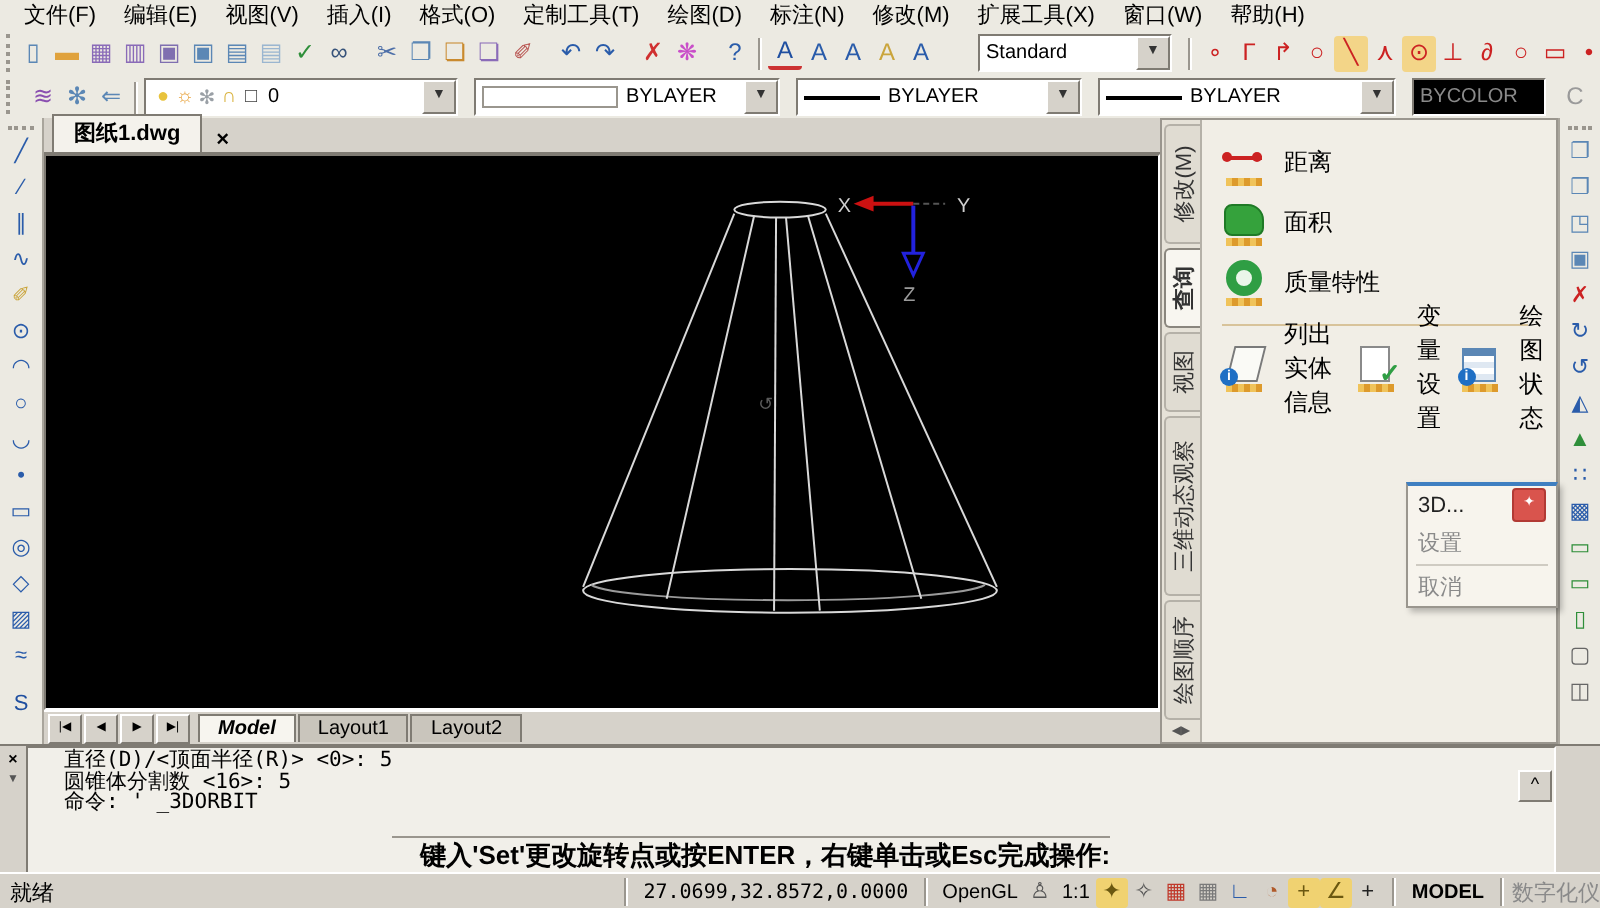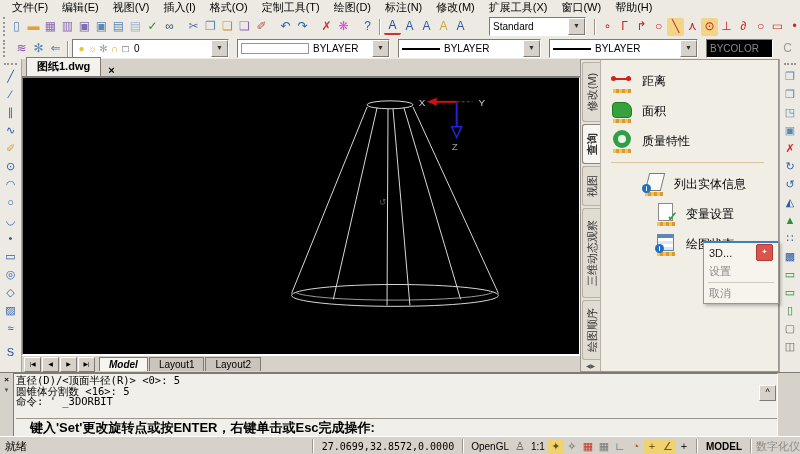--- a/index.html
+++ b/index.html
@@ -83,21 +83,21 @@
          border-top:2px solid #3f7fc1;box-shadow:2px 2px 3px rgba(0,0,0,.25);z-index:5;font-size:11px}
   .pop-row{display:flex;align-items:center;height:19px;padding:0 5px;color:#222}
   .pop-row.dim{color:#8a8a8a}
   .pop-hr{height:1px;background:#cfcbc2;margin:1px 4px}
   #pop-badge{margin-left:auto;width:15px;height:15px;background:#d9544d;border:1px solid #b23a34;border-radius:2px;
              color:#fff;font-size:7px;line-height:14px;text-align:center}
   
   #cmd{position:absolute;top:372px;left:0;right:0;height:64px;background:#d6d2ca;display:flex;border-top:1px solid #7f7b73}
   #cmd-strip{width:13px;display:flex;flex-direction:column;align-items:center;padding-top:2px;gap:2px}
   #cmd-strip span{font-size:8px;line-height:9px}
-  #cmd-text{flex:1;background:#f1efe9;border:1px solid;border-color:#7f7b73 #fff #fff #7f7b73;padding:1px 0 0 2px;display:flex;flex-direction:column}
+  #cmd-text{flex:1;background:#f1efe9;border:1px solid;border-color:#7f7b73 #fff #fff #7f7b73;padding:1px 0 0 18px;display:flex;flex-direction:row}
   .cline{font-family:"DejaVu Sans Mono",monospace;font-size:10.5px;line-height:10.5px;white-space:pre;height:10.5px}
   #cmd-prompt{margin-top:auto;border-top:1px solid #9a968e;font-weight:bold;font-size:13px;line-height:17px;padding-left:14px;white-space:nowrap}
   #cmd-up{position:absolute;right:24px;top:12px;width:15px;height:14px;background:#d6d2ca;border:1px solid;border-color:#fff #7f7b73 #7f7b73 #fff;
           font-size:9px;line-height:12px;text-align:center}
   
   #statusbar{position:absolute;top:436px;left:0;right:0;height:18px;background:#d6d2ca;border-top:1px solid #fff;
              display:flex;align-items:center;font-size:11px}
   #status-ready{flex:1;padding-left:5px}
   .ssep{width:1px;height:14px;background:#9a968e;border-right:1px solid #fff;margin:0 4px;flex:none}
   #status-coords{font-size:10px;font-family:"DejaVu Sans Mono",monospace;padding:0 4px;white-space:nowrap}
@@ -419,21 +419,21 @@
             <div class="p-item">
               <span class="p-ico-wrap">
                 <span class="p-ico ico-mass"></span>
                 <span class="ribbon"></span>
               </span>
               <span class="p-label">质量特性</span>
             </div>
 
           </span>
         <div class="pdivider"></div>
-        <span data-repeat="palette.info_items" style="flex-direction:column;align-items:center">
+        <span data-repeat="palette.info_items" style="flex-direction:row;align-items:flex-end">
 
             <div class="p-item">
               <span class="p-ico-wrap">
                 <span class="p-ico ico-list"></span>
                 <span class="ribbon"></span>
               </span>
               <span class="p-label">列出实体信息</span>
             </div>
 
             <div class="p-item">

